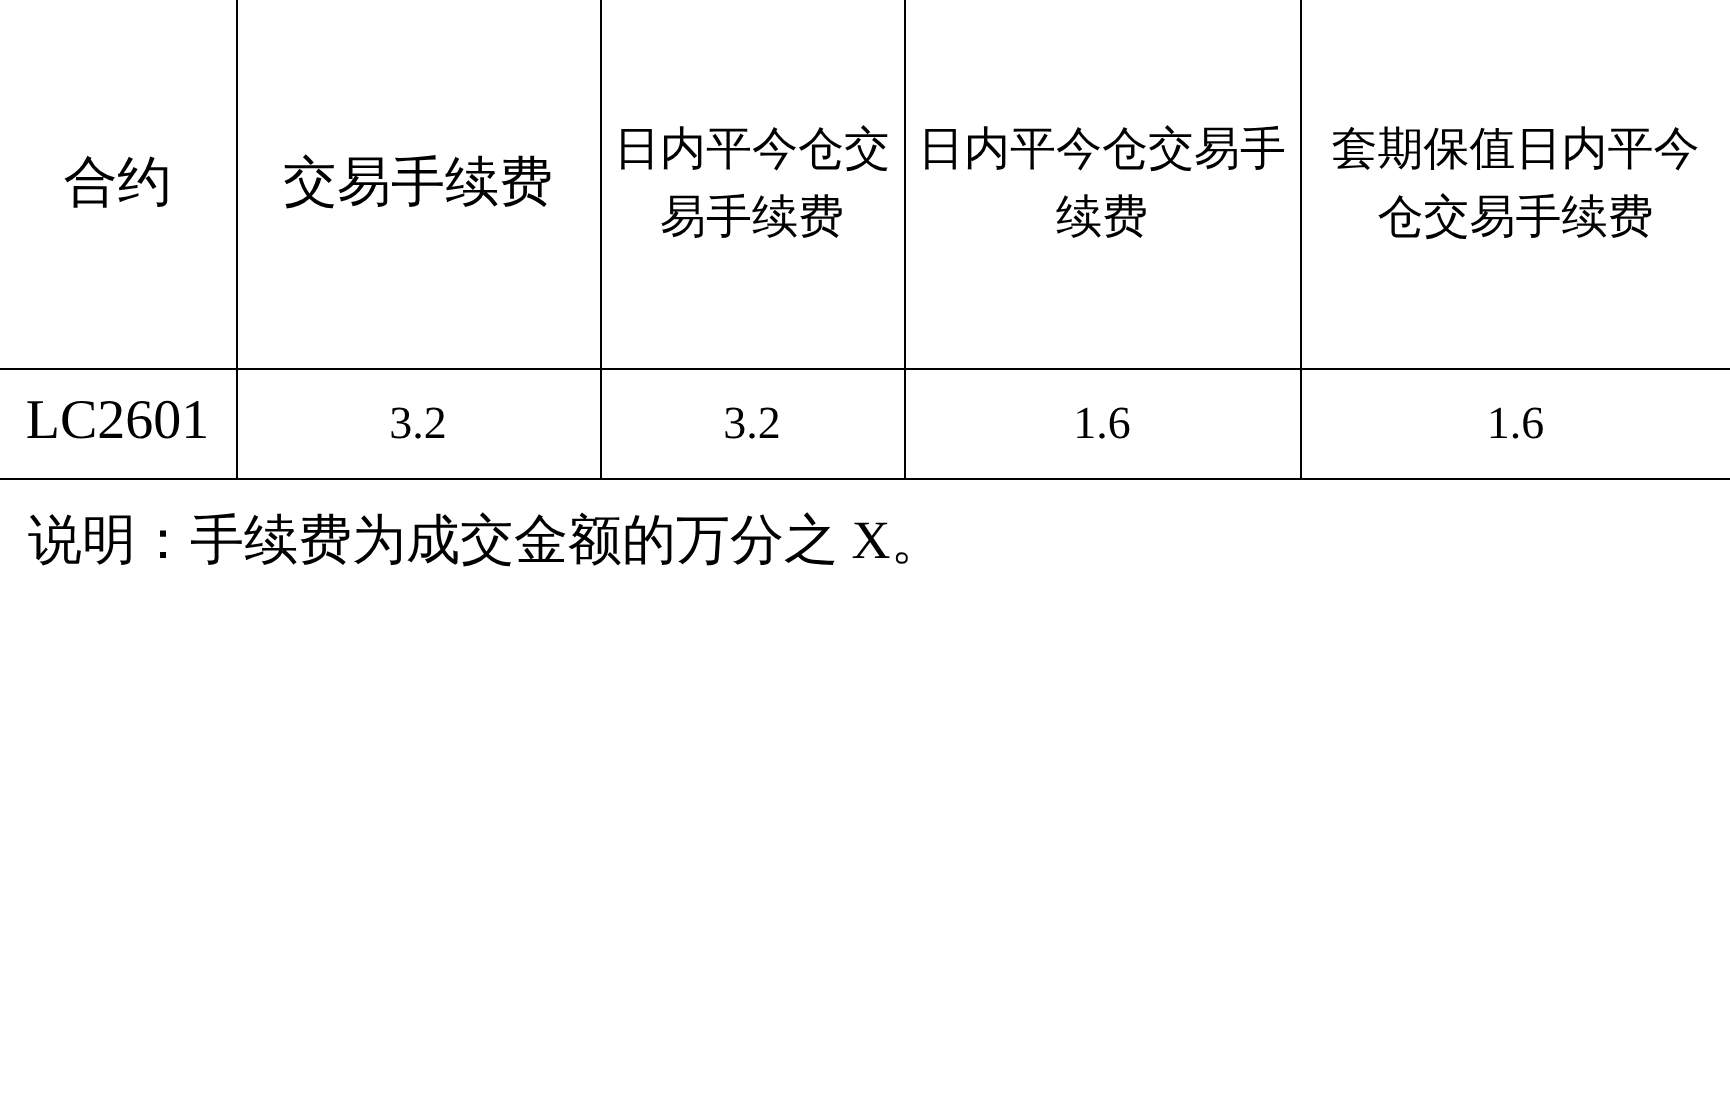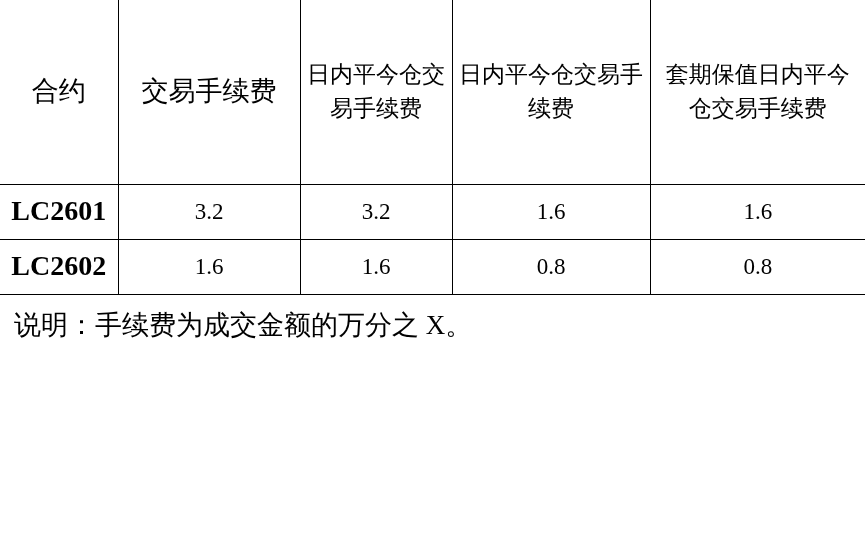--- a/index.html
+++ b/index.html
@@ -62,21 +62,20 @@
   thead th.head-contract,
   thead th.head-fee {
     font-size: 27px;
   }
   tbody td {
     height: 55px;
     font-size: 28px;
   }
   tbody td.cell-contract {
     font-size: 28px;
-    font-weight: bold;
   }
   .note {
     font-size: 27px;
     line-height: 1.4;
     padding: 12px 2px 0 14px;
     text-align: left;
     white-space: nowrap;
   }
 </style>
 </head>
@@ -102,25 +101,18 @@
       </tr>
     </thead>
     <tbody>
       <tr>
         <td class="cell-contract">LC2601</td>
         <td>3.2</td>
         <td>3.2</td>
         <td>1.6</td>
         <td>1.6</td>
       </tr>
-      <tr>
-        <td class="cell-contract">LC2602</td>
-        <td>1.6</td>
-        <td>1.6</td>
-        <td>0.8</td>
-        <td>0.8</td>
-      </tr>
     </tbody>
   </table>
 
   <div class="note">说明：手续费为成交金额的万分之 X。</div>
 
 </div>
 
 </body></html>

